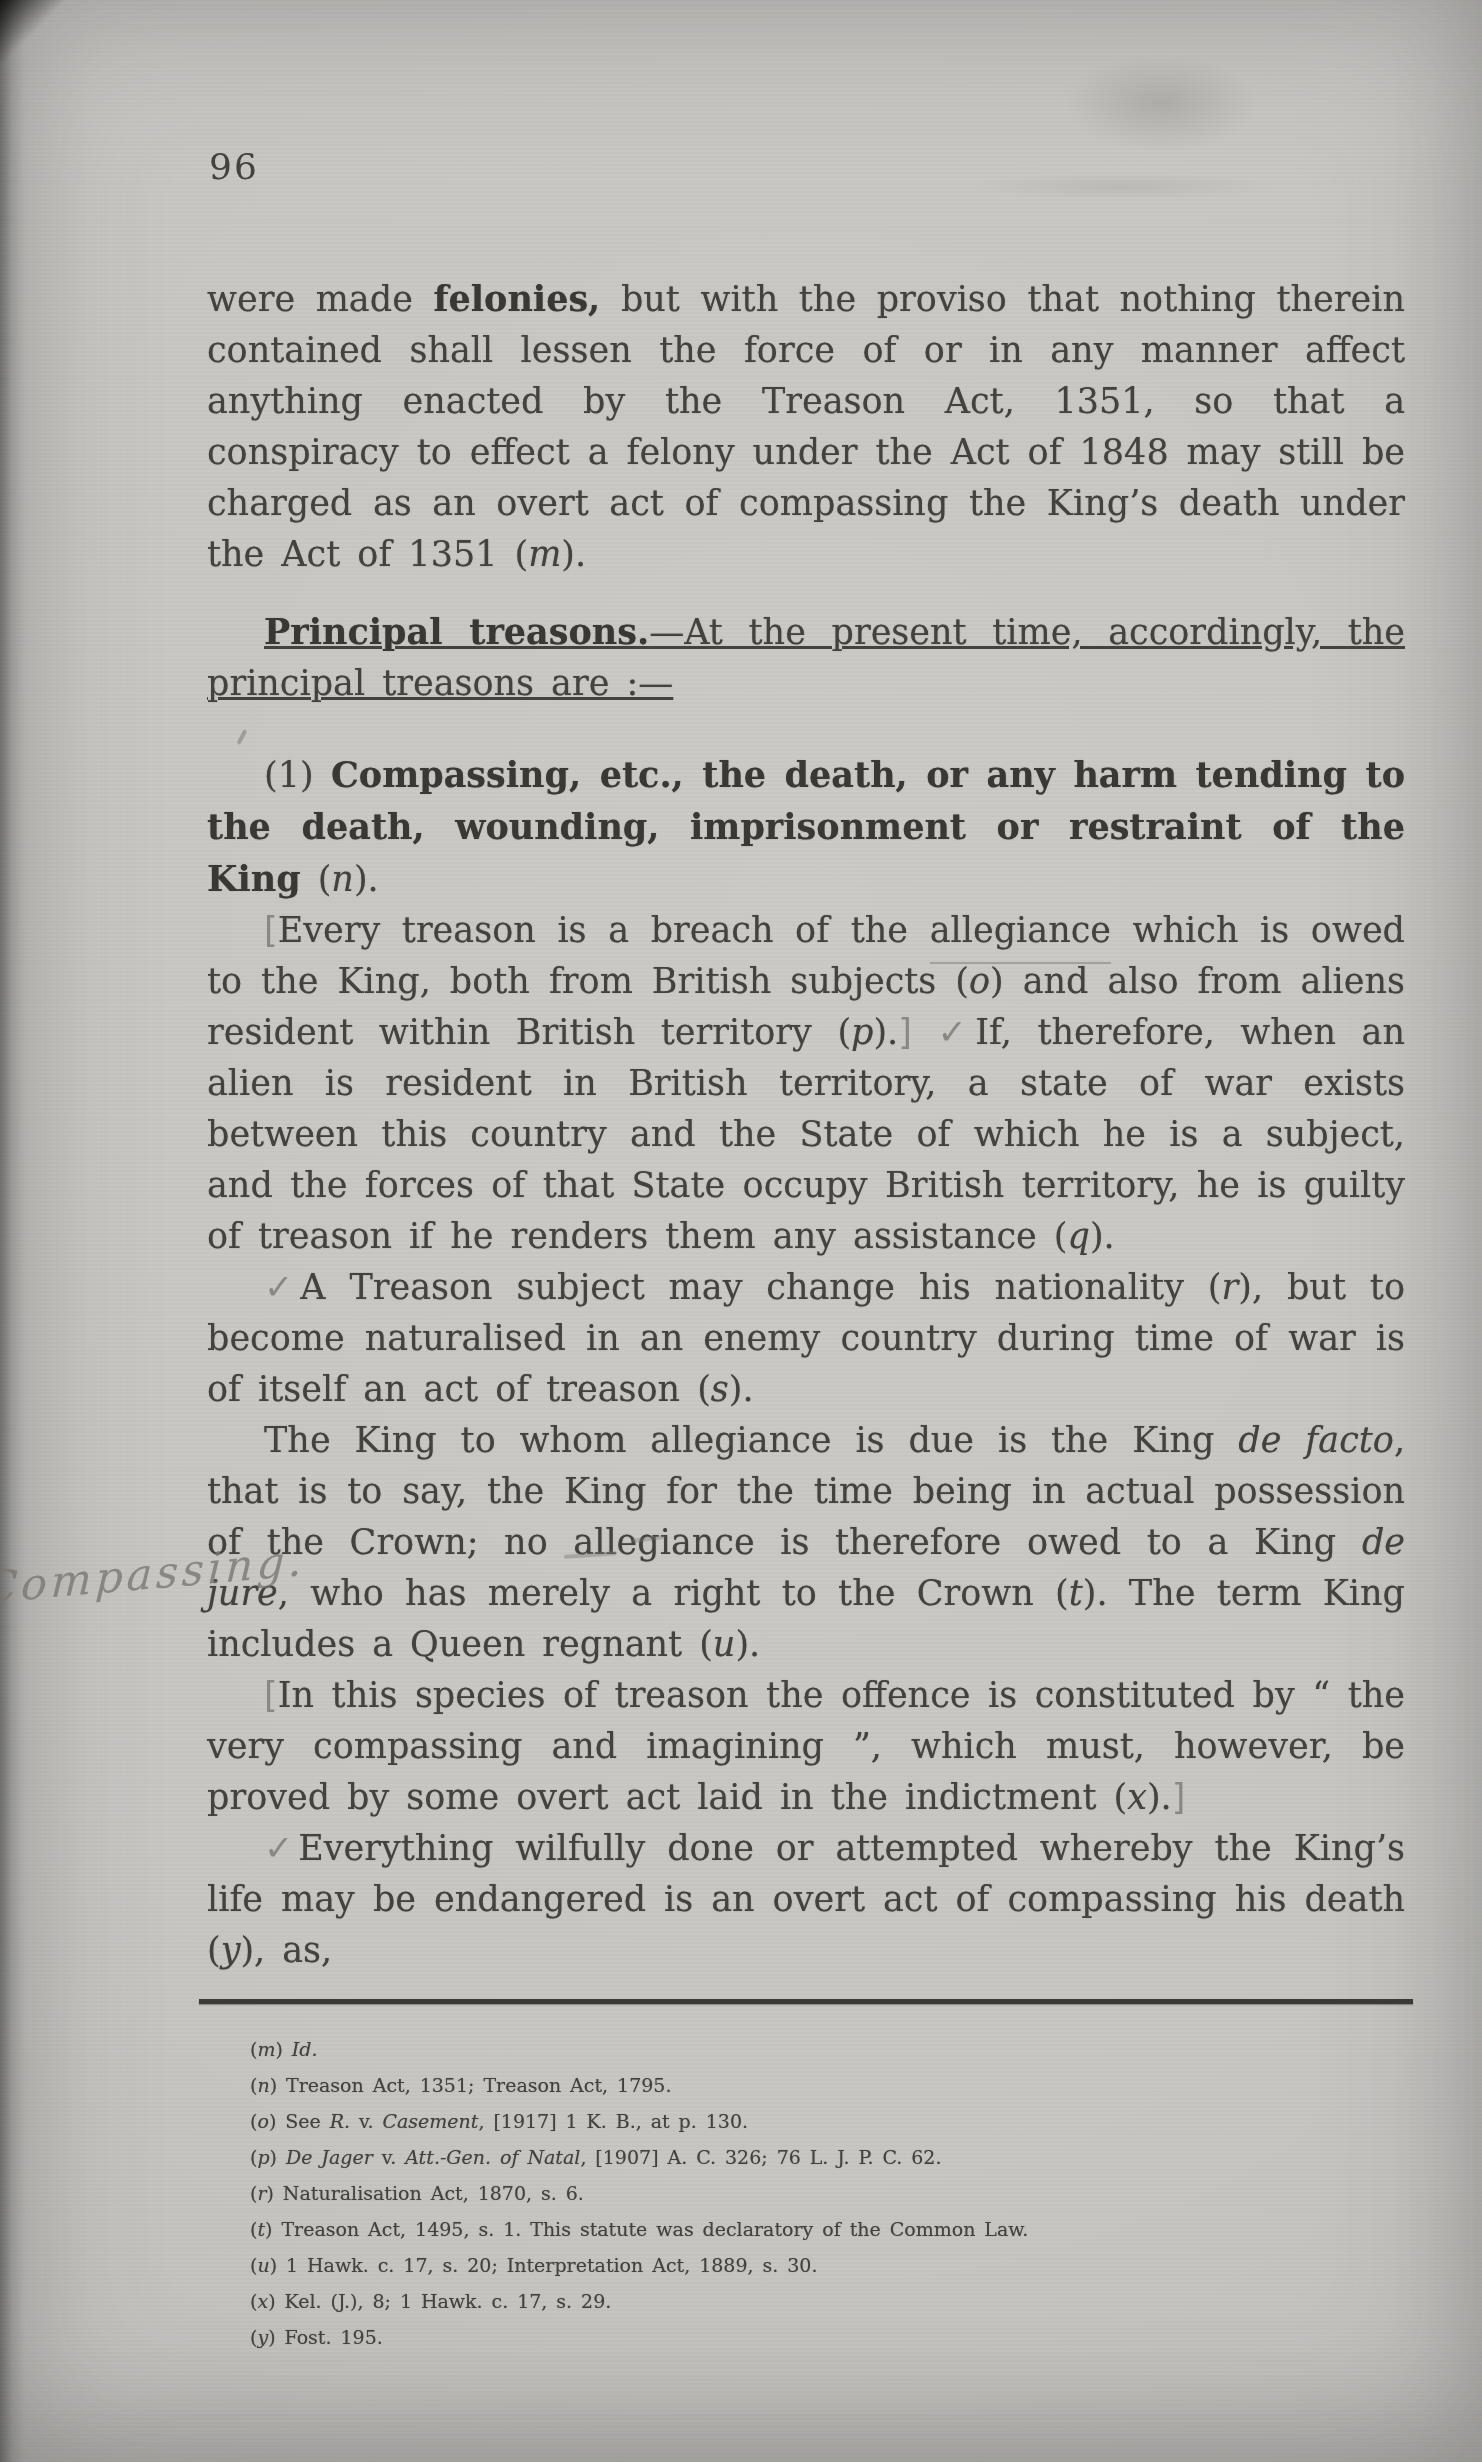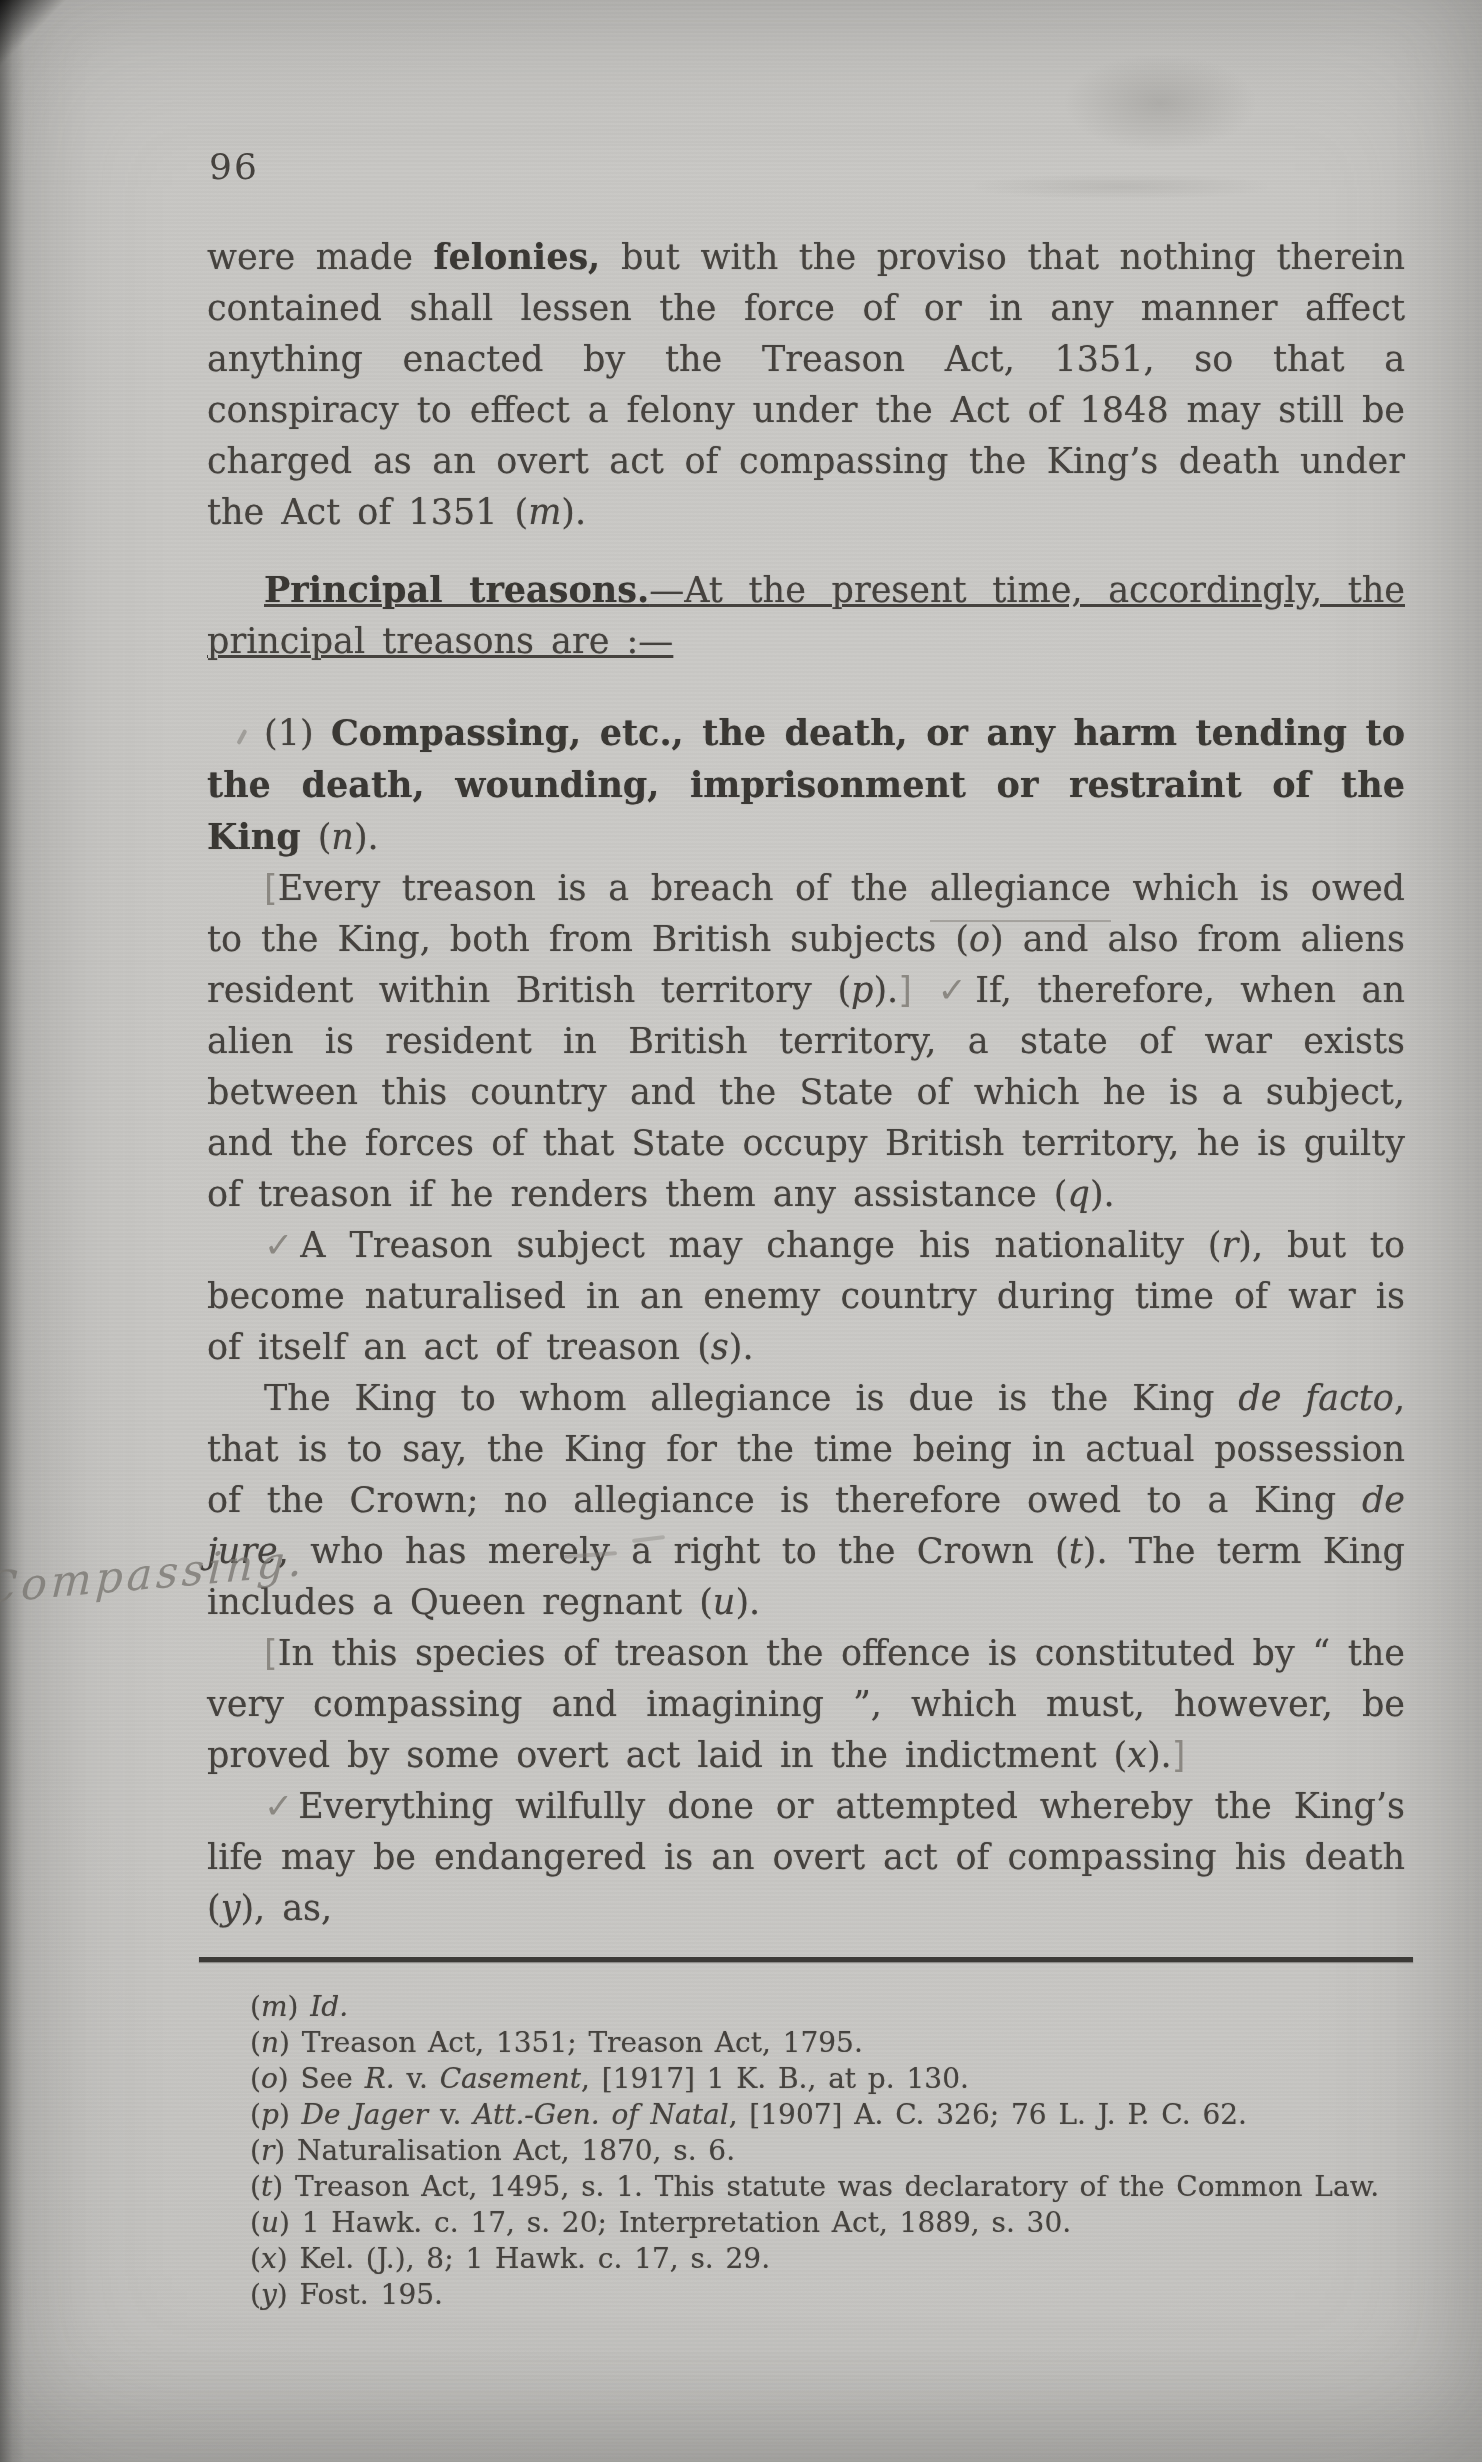--- a/index.html
+++ b/index.html
@@ -22,41 +22,41 @@
     background:linear-gradient(90deg, rgba(30,30,28,0.42), rgba(60,60,58,0.16) 50%, rgba(0,0,0,0) 100%);}
   .corner-tl{position:absolute;left:-33px;top:-33px;width:107px;height:107px;
     background:linear-gradient(135deg, rgba(12,12,12,0.92) 0 30%, rgba(12,12,12,0) 62%);}
   .smudge-tr{position:absolute;left:1063px;top:54px;width:195px;height:98px;border-radius:50%;
     background:radial-gradient(ellipse at center, rgba(110,108,104,0.26), rgba(110,108,104,0) 70%);}
   .ghost-band{position:absolute;left:975px;top:174px;width:293px;height:25px;border-radius:11.7px;
     background:radial-gradient(ellipse at center, rgba(120,118,114,0.16), rgba(120,118,114,0) 75%);}
 
   
   .content{position:absolute;left:207px;top:144px;width:1198px;}
-  .pagehead{position:relative;height:45px;margin-bottom:42px;}
+  .pagehead{position:relative;height:45px;margin-bottom:84px;}
   .pageno{position:absolute;left:2px;top:2px;font-size:36px;letter-spacing:2px;}
   .runtitle{position:absolute;left:0;top:5.9px;width:1044px;text-align:center;
     font-size:29px;letter-spacing:6.8px;word-spacing:17.6px;color:#413e3a;}
 
   p.body{margin:0;font-size:35px;line-height:51px;text-align:justify;
     word-spacing:5.9px;text-indent:57px;
     text-shadow:0 0 1px rgba(70,66,60,0.55);}
   p.body.noindent{text-indent:0;}
   p.body.gap-lg{margin-top:26px;text-decoration:underline;}
   p.body.gap-md{margin-top:40px;}
 
   .b{font-weight:bold;color:#3a3834;}
   .i{font-style:italic;}
   .u{border-bottom:2.9px solid rgba(133,130,124,0.55);padding-bottom:12px;}
   .p{color:#8b8882;text-shadow:none;font-family:"DejaVu Sans","Liberation Sans",sans-serif;}
 
   .rule{height:4.9px;background:#3c3a37;width:1214px;margin:23.4px 0 27px -7.8px;
     box-shadow:0 1px 1px rgba(60,58,55,0.4);}
 
-  section.footnotes p{margin:0;font-size:28px;line-height:36px;text-align:justify;
+  section.footnotes p{margin:0;font-size:19px;line-height:36px;text-align:justify;
     word-spacing:2.9px;text-indent:43px;
     text-shadow:0 0 1px rgba(70,66,60,0.5);}
 
   
   .margin-note{position:absolute;left:-15.6px;top:1549px;white-space:nowrap;
     font-size:43px;font-style:italic;letter-spacing:3.9px;
     color:rgba(118,115,110,0.75);
     transform:rotate(-5deg) skewX(-8deg);}
   .pencil-dash-1{position:absolute;left:564px;top:1553px;width:53px;height:3.9px;border-radius:2px;
     background:rgba(128,125,120,0.45);transform:rotate(-4deg);}

